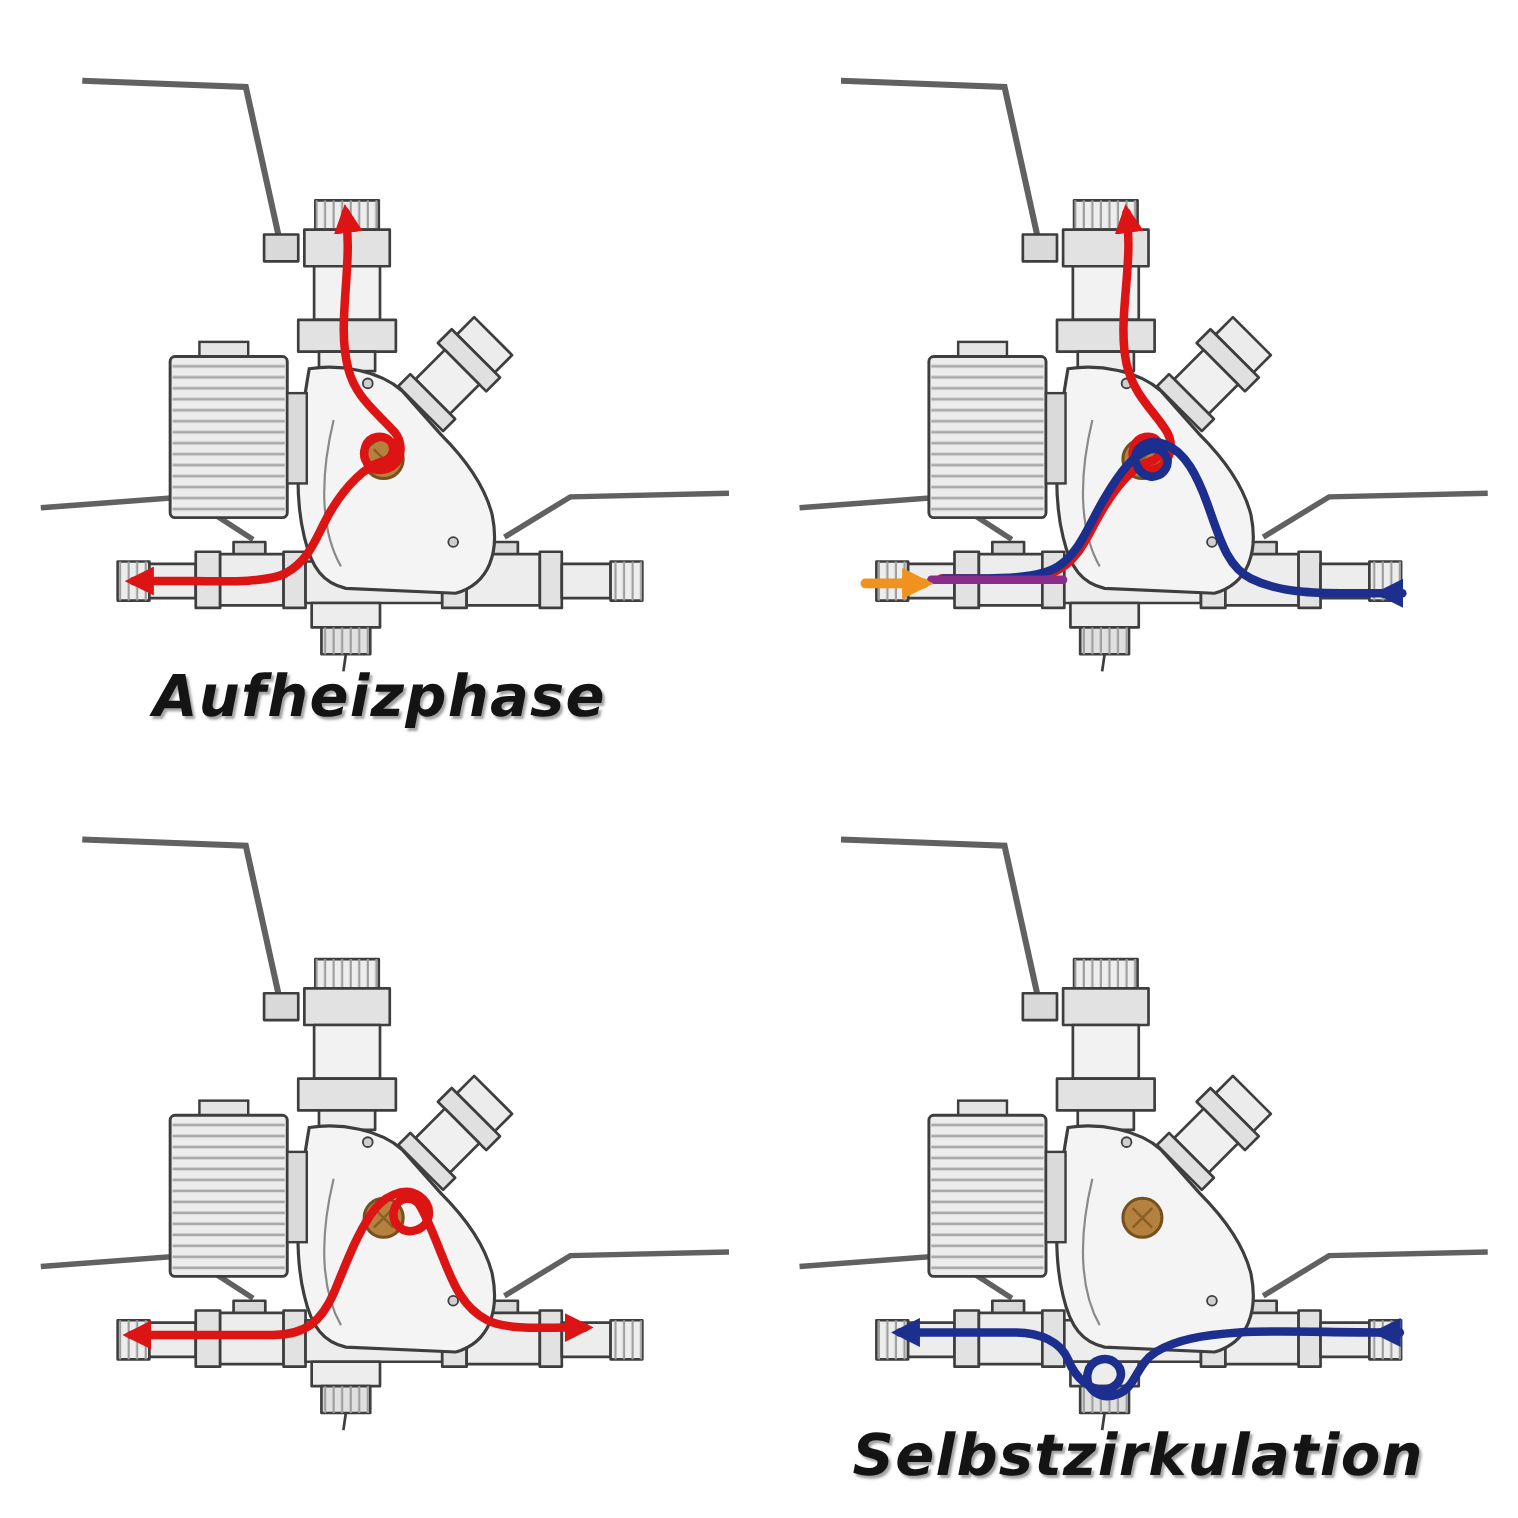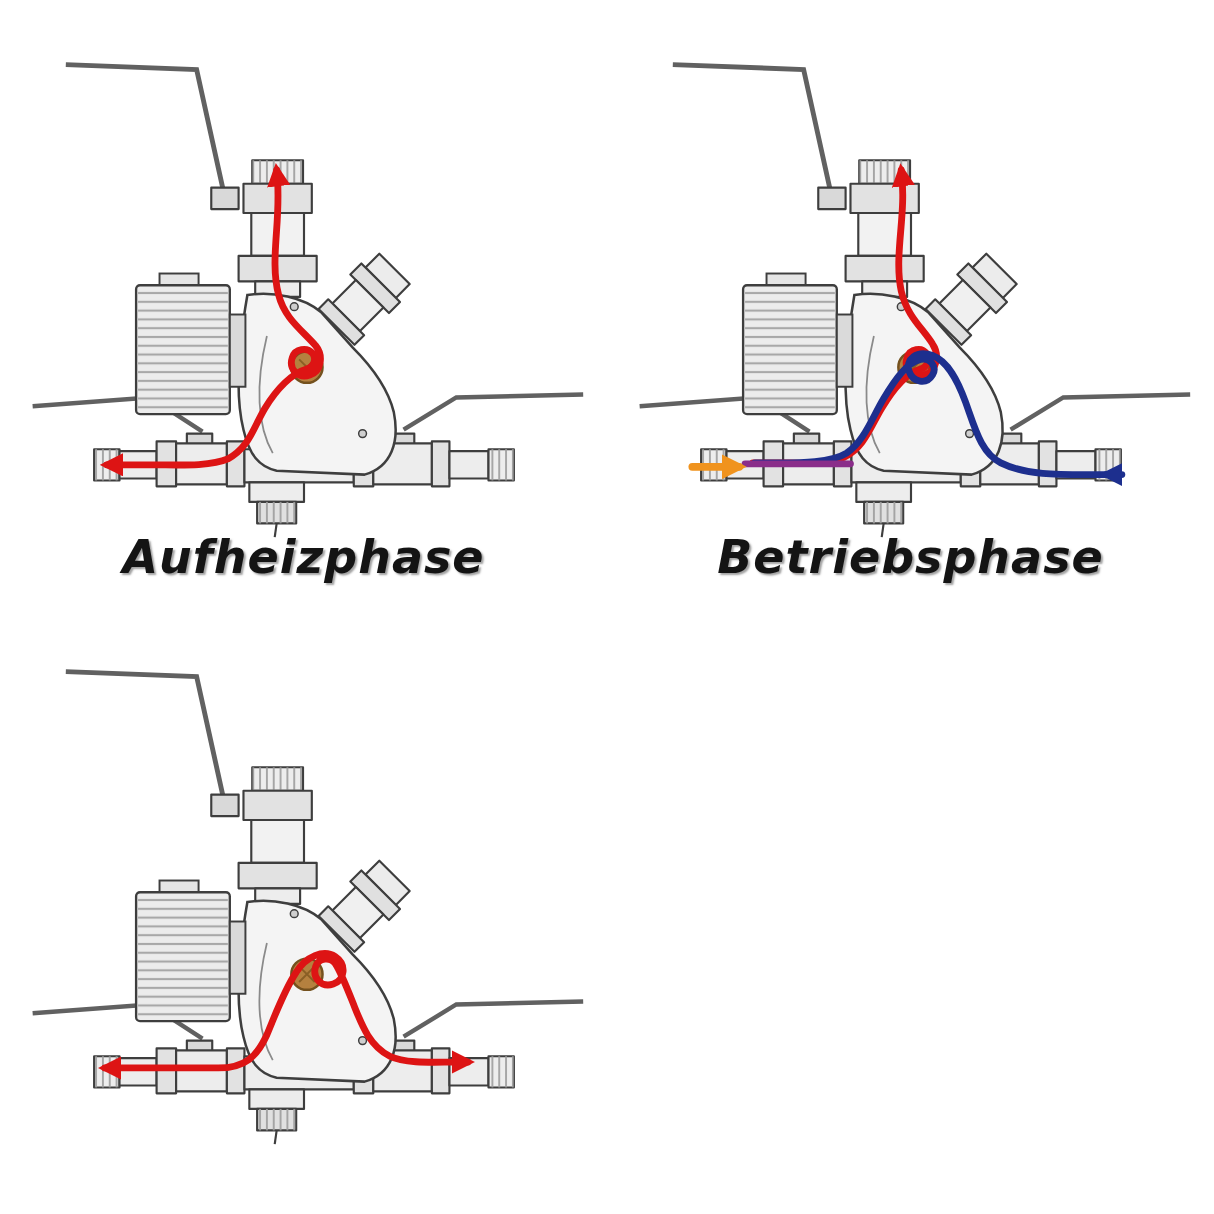--- a/index.html
+++ b/index.html
@@ -112,26 +112,35 @@
     <svg class="art" viewBox="0 0 600 545">
       <use href="#valveart"></use>
       <g class="flows">
           <path d="M 290,166 C 296,212 282,252 290,290 C 296,316 312,328 322,344 C 330,356 326,372 314,376 C 302,380 292,370 296,358 C 299,349 311,347 316,354 C 320,360 317,368 309,370 C 296,374 282,390 270,410 C 258,430 252,450 232,460 C 214,468 186,466 166,466 L 138,466" fill="none" stroke="#dd1414" stroke-width="7" stroke-linecap="round" marker-start="url(#arr-hot)"></path>
           <path d="M 502,478 C 458,478 420,480 392,466 C 372,456 366,432 356,404 C 348,382 338,362 322,356 C 306,350 294,360 298,372 C 302,384 316,386 322,376 C 327,368 320,358 310,360 C 296,363 284,380 272,400 C 260,420 252,444 234,456 C 218,466 186,466 166,466 L 140,466" fill="none" stroke="#1d2f8e" stroke-width="7" stroke-linecap="round"></path>
           <path d="M 516,478 L 500,478" fill="none" stroke="#1d2f8e" stroke-width="7" stroke-linecap="round" marker-end="url(#arr-cold)"></path>
           <path d="M 238,467 L 130,467" fill="none" stroke="#8a2d8a" stroke-width="7" stroke-linecap="round"></path>
           <path d="M 76,470 L 124,470" fill="none" stroke="#f0931e" stroke-width="8" stroke-linecap="round" marker-end="url(#arr-inlet)"></path>
         </g>
     </svg>
-    <figcaption class="label">Betriebsphase</figcaption>
   </figure>
 
   <figure class="panel">
     <svg class="art" viewBox="0 0 600 545">
       <use href="#valveart"></use>
       <g class="flows">
           <path d="M 96,464 L 212,464 C 240,464 252,452 262,430 C 272,406 280,384 292,366 C 302,350 320,342 332,350 C 344,358 342,374 330,378 C 318,382 308,372 312,360 C 315,351 327,350 332,357 C 338,366 344,382 352,402 C 360,422 368,442 388,452 C 404,460 436,458 452,458 L 468,458" fill="none" stroke="#dd1414" stroke-width="7" stroke-linecap="round" marker-start="url(#arr-hot)" marker-end="url(#arr-hot)"></path>
         </g>
     </svg>
   </figure>
 
+  <figure class="panel">
+    <svg class="art" viewBox="0 0 600 545">
+      <use href="#valveart"></use>
+      <g class="flows">
+          <path d="M 500,462 C 452,462 414,460 382,462 C 352,464 330,468 314,478 C 298,488 298,506 284,512 C 270,518 256,510 258,496 C 260,484 274,480 282,488 C 288,494 286,504 276,508 C 262,512 248,500 242,484 C 236,470 220,462 198,462 L 104,462" fill="none" stroke="#1d2f8e" stroke-width="7" stroke-linecap="round" marker-end="url(#arr-cold)"></path>
+          <path d="M 514,462 L 498,462" fill="none" stroke="#1d2f8e" stroke-width="7" stroke-linecap="round" marker-end="url(#arr-cold)"></path>
+        </g>
+    </svg>
+    <figcaption class="label">Selbstzirkulation</figcaption>
+  </figure>
 
 </div>
 
 </body></html>

